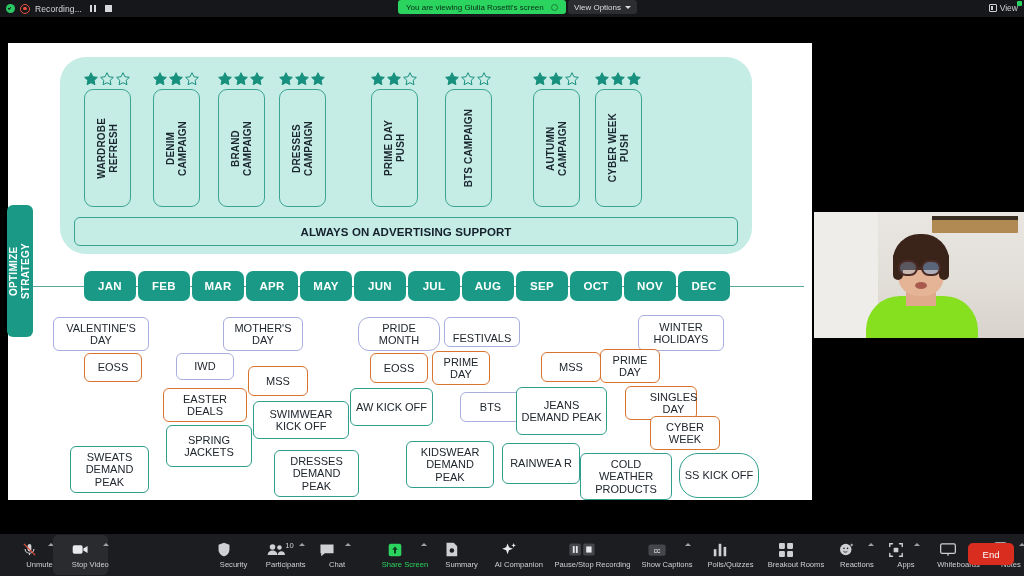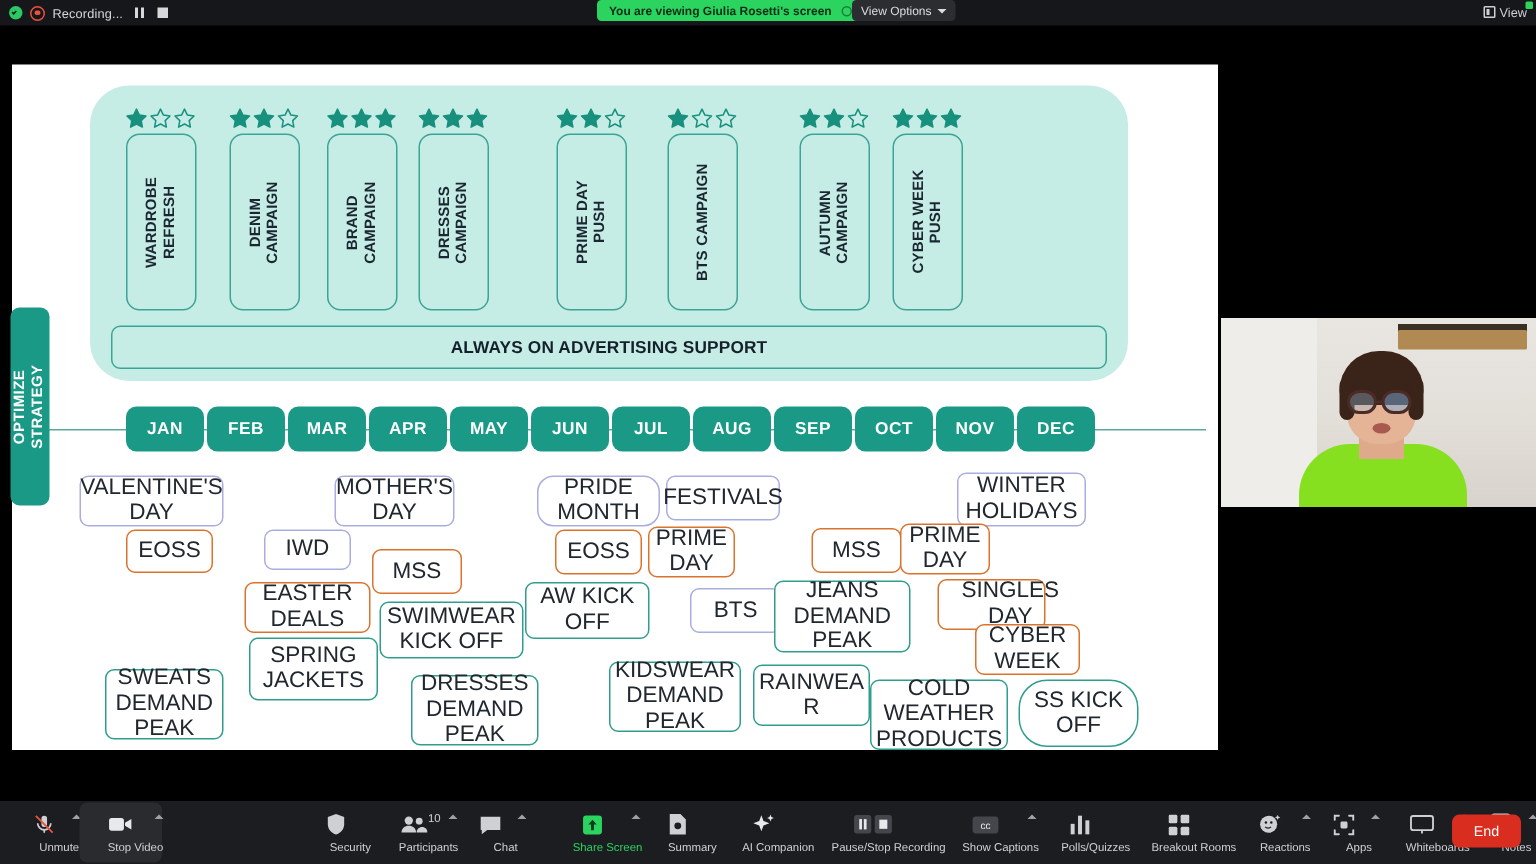--- a/index.html
+++ b/index.html
@@ -31,21 +31,21 @@
   .rec-label { color: #d7d8da; font-size: 8.5px; letter-spacing: .1px; }
   .rec-pause { display: flex; gap: 1.6px; margin-left: 3px; }
   .rec-pause b { width: 2px; height: 7px; background: #d7d8da; display: block; }
   .rec-stop { width: 7px; height: 7px; background: #d7d8da; margin-left: 4px; }
 
   .viewing-pill {
     position: absolute; left: 398px; top: 0px; height: 14px;
     background: #2ad45f; border-radius: 3px;
     display: flex; align-items: center; padding: 0 8px; gap: 7px;
   }
-  .viewing-pill .vtext { color: #0c2c17; font-size: 8px; font-weight: 700; white-space: nowrap; }
+  .viewing-pill .vtext { color: #0c2c17; font-size: 8px; font-weight: 400; white-space: nowrap; }
   .viewing-pill .vcirc { width: 7px; height: 7px; border: 1.2px solid #1d7d3c; border-radius: 50%; }
   .view-options {
     position: absolute; left: 568px; top: 0px; height: 14px;
     background: #2b2d31; border-radius: 3px; display: flex; align-items: center;
     padding: 0 6px; gap: 4px;
   }
   .view-options span { color: #dcdde0; font-size: 8px; white-space: nowrap; }
   .caret { width: 0; height: 0; border-left: 3px solid transparent; border-right: 3px solid transparent; border-top: 3.4px solid #dcdde0; }
 
   .view-right { position: absolute; right: 6px; top: 3px; display: flex; align-items: center; gap: 3px; }
@@ -101,21 +101,21 @@
   .month {
     width: 52px; height: 30px; background: #1a9a86; border-radius: 7px;
     display: flex; align-items: center; justify-content: center;
     color: #fff; font-size: 11.5px; font-weight: 600; letter-spacing: .3px;
   }
 
   
   .ev {
     position: absolute; background: #fff; border-radius: 6px;
     display: flex; align-items: center; justify-content: center; text-align: center;
-    font-size: 15px; color: #20272e; line-height: 1.12; padding: 2px 3px;
+    font-size: 11px; color: #20272e; line-height: 1.12; padding: 2px 3px;
     border-width: 1.4px; border-style: solid;
   }
   .ev.holiday { border-color: #a9aede; }
   .ev.sale    { border-color: #d9732e; }
   .ev.product { border-color: #2f9e8c; }
 
   
   .video-tile {
     position: absolute; left: 814px; top: 212px; width: 210px; height: 126px;
     background: #1b1b1d; overflow: hidden;
@@ -363,21 +363,21 @@
     <div id="events-host">
         <div class="ev holiday" style="left: 45px; top: 274px; width: 96px; height: 34px;">
           <span>VALENTINE'S DAY</span>
         </div>
         <div class="ev holiday" style="left: 215px; top: 274px; width: 80px; height: 34px;">
           <span>MOTHER'S DAY</span>
         </div>
         <div class="ev holiday" style="left: 350px; top: 274px; width: 82px; height: 34px; border-radius: 11px;">
           <span>PRIDE MONTH</span>
         </div>
-        <div class="ev holiday" style="left: 436px; top: 274px; width: 76px; height: 30px;">
+        <div class="ev holiday" style="left: 436px; top: 274px; width: 76px; height: 30px; align-items: flex-end;">
           <span>FESTIVALS</span>
         </div>
         <div class="ev holiday" style="left: 630px; top: 272px; width: 86px; height: 36px;">
           <span>WINTER HOLIDAYS</span>
         </div>
         <div class="ev sale" style="left: 76px; top: 310px; width: 58px; height: 29px;">
           <span>EOSS</span>
         </div>
         <div class="ev holiday" style="left: 168px; top: 310px; width: 58px; height: 27px;">
           <span>IWD</span>

